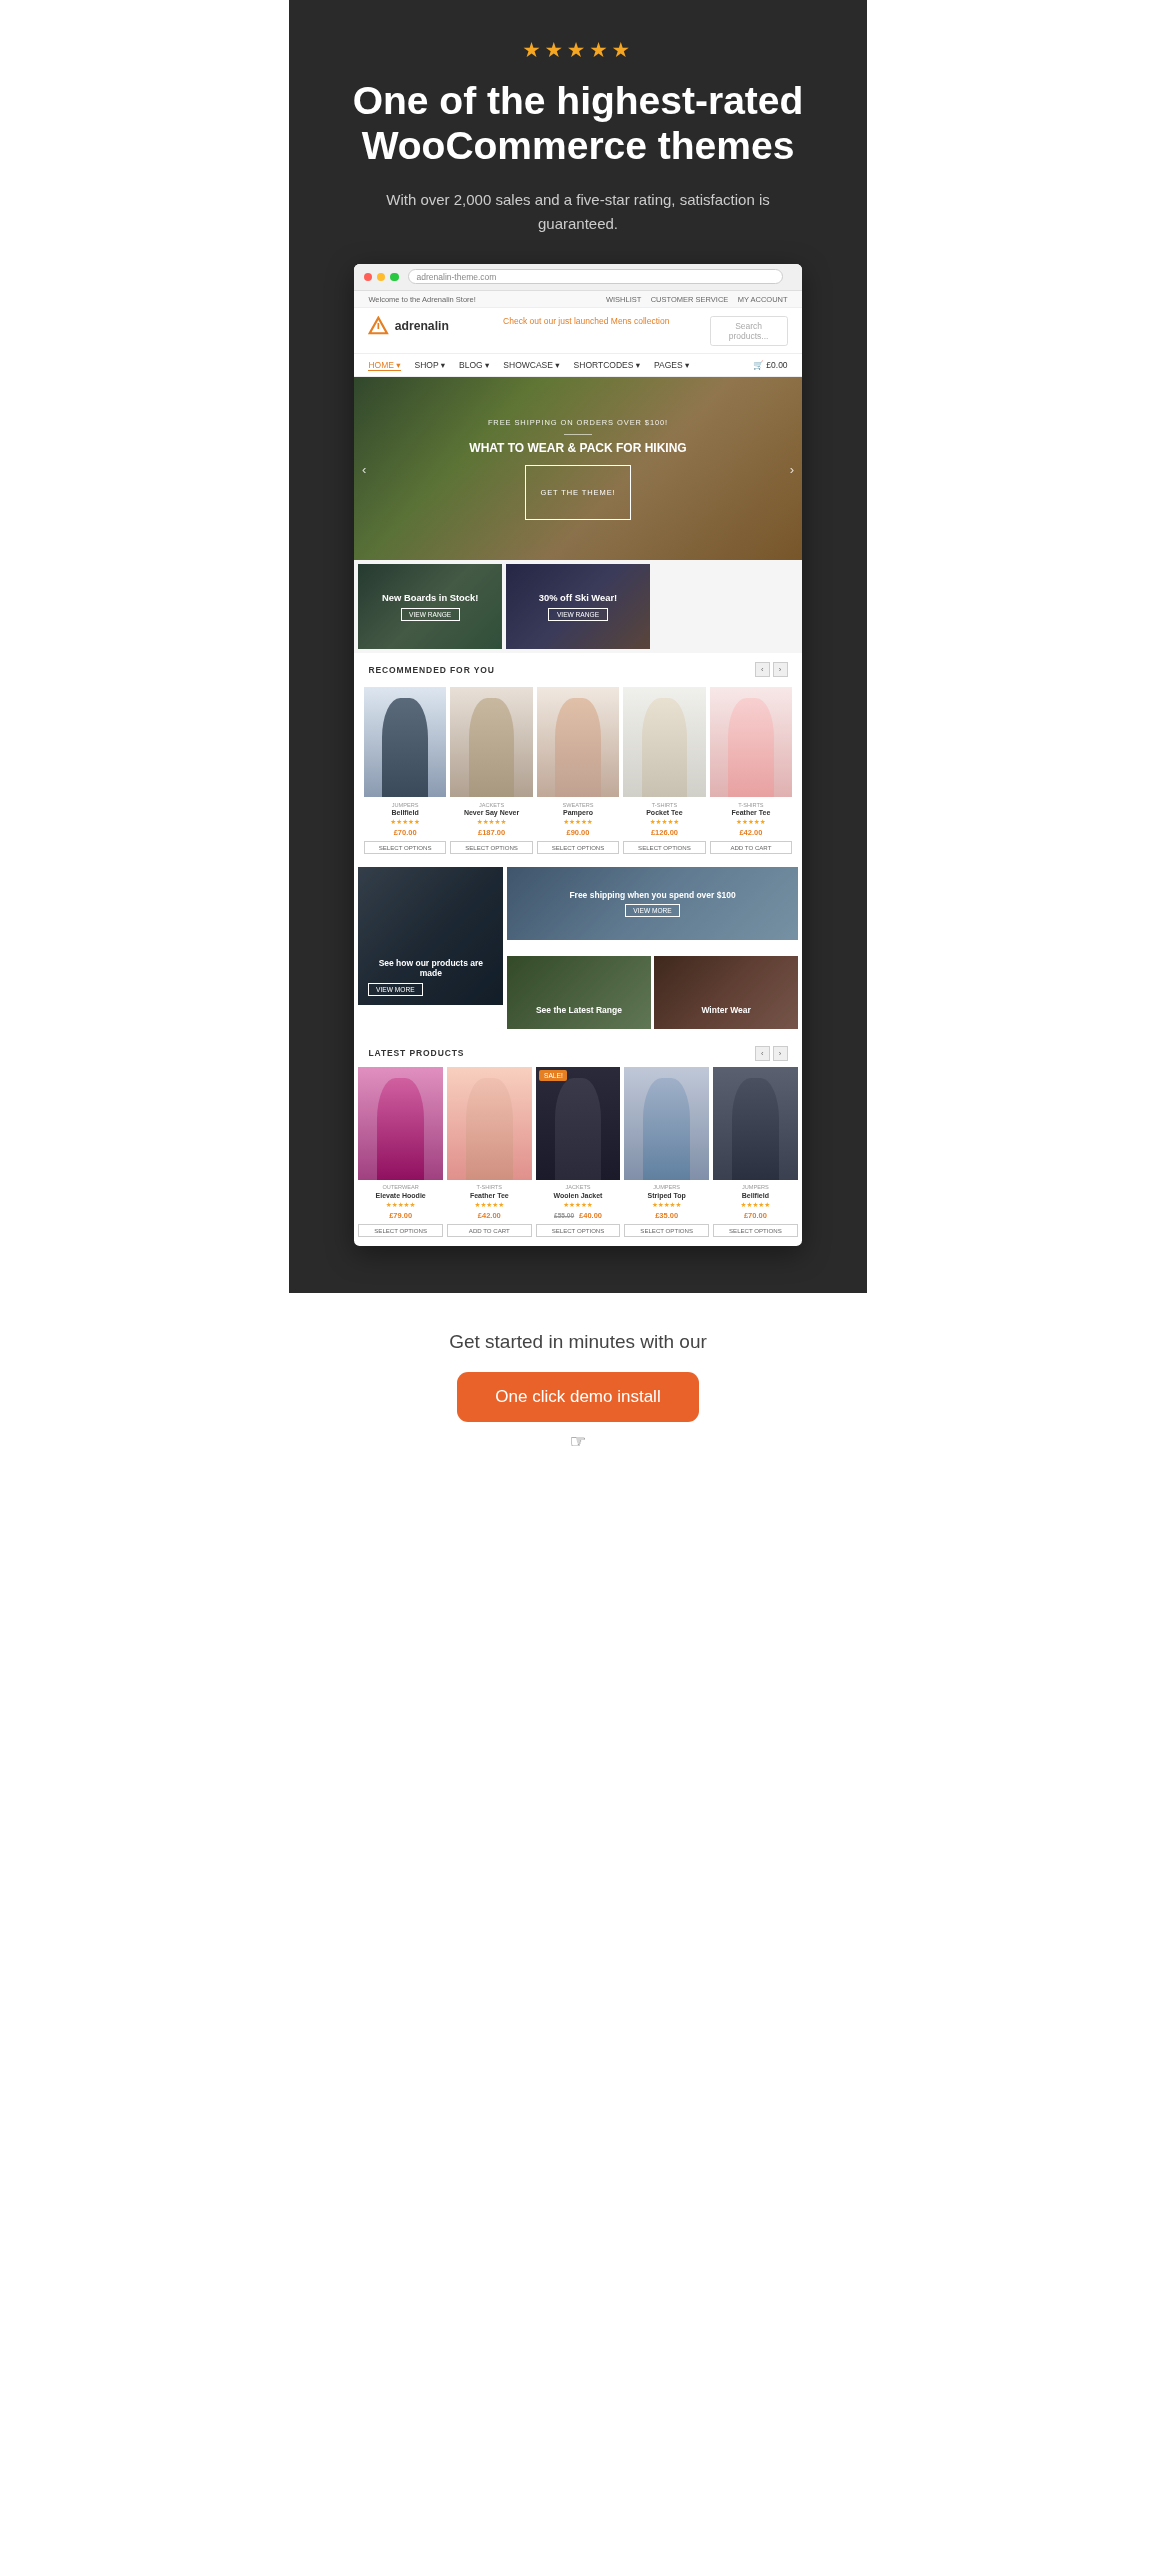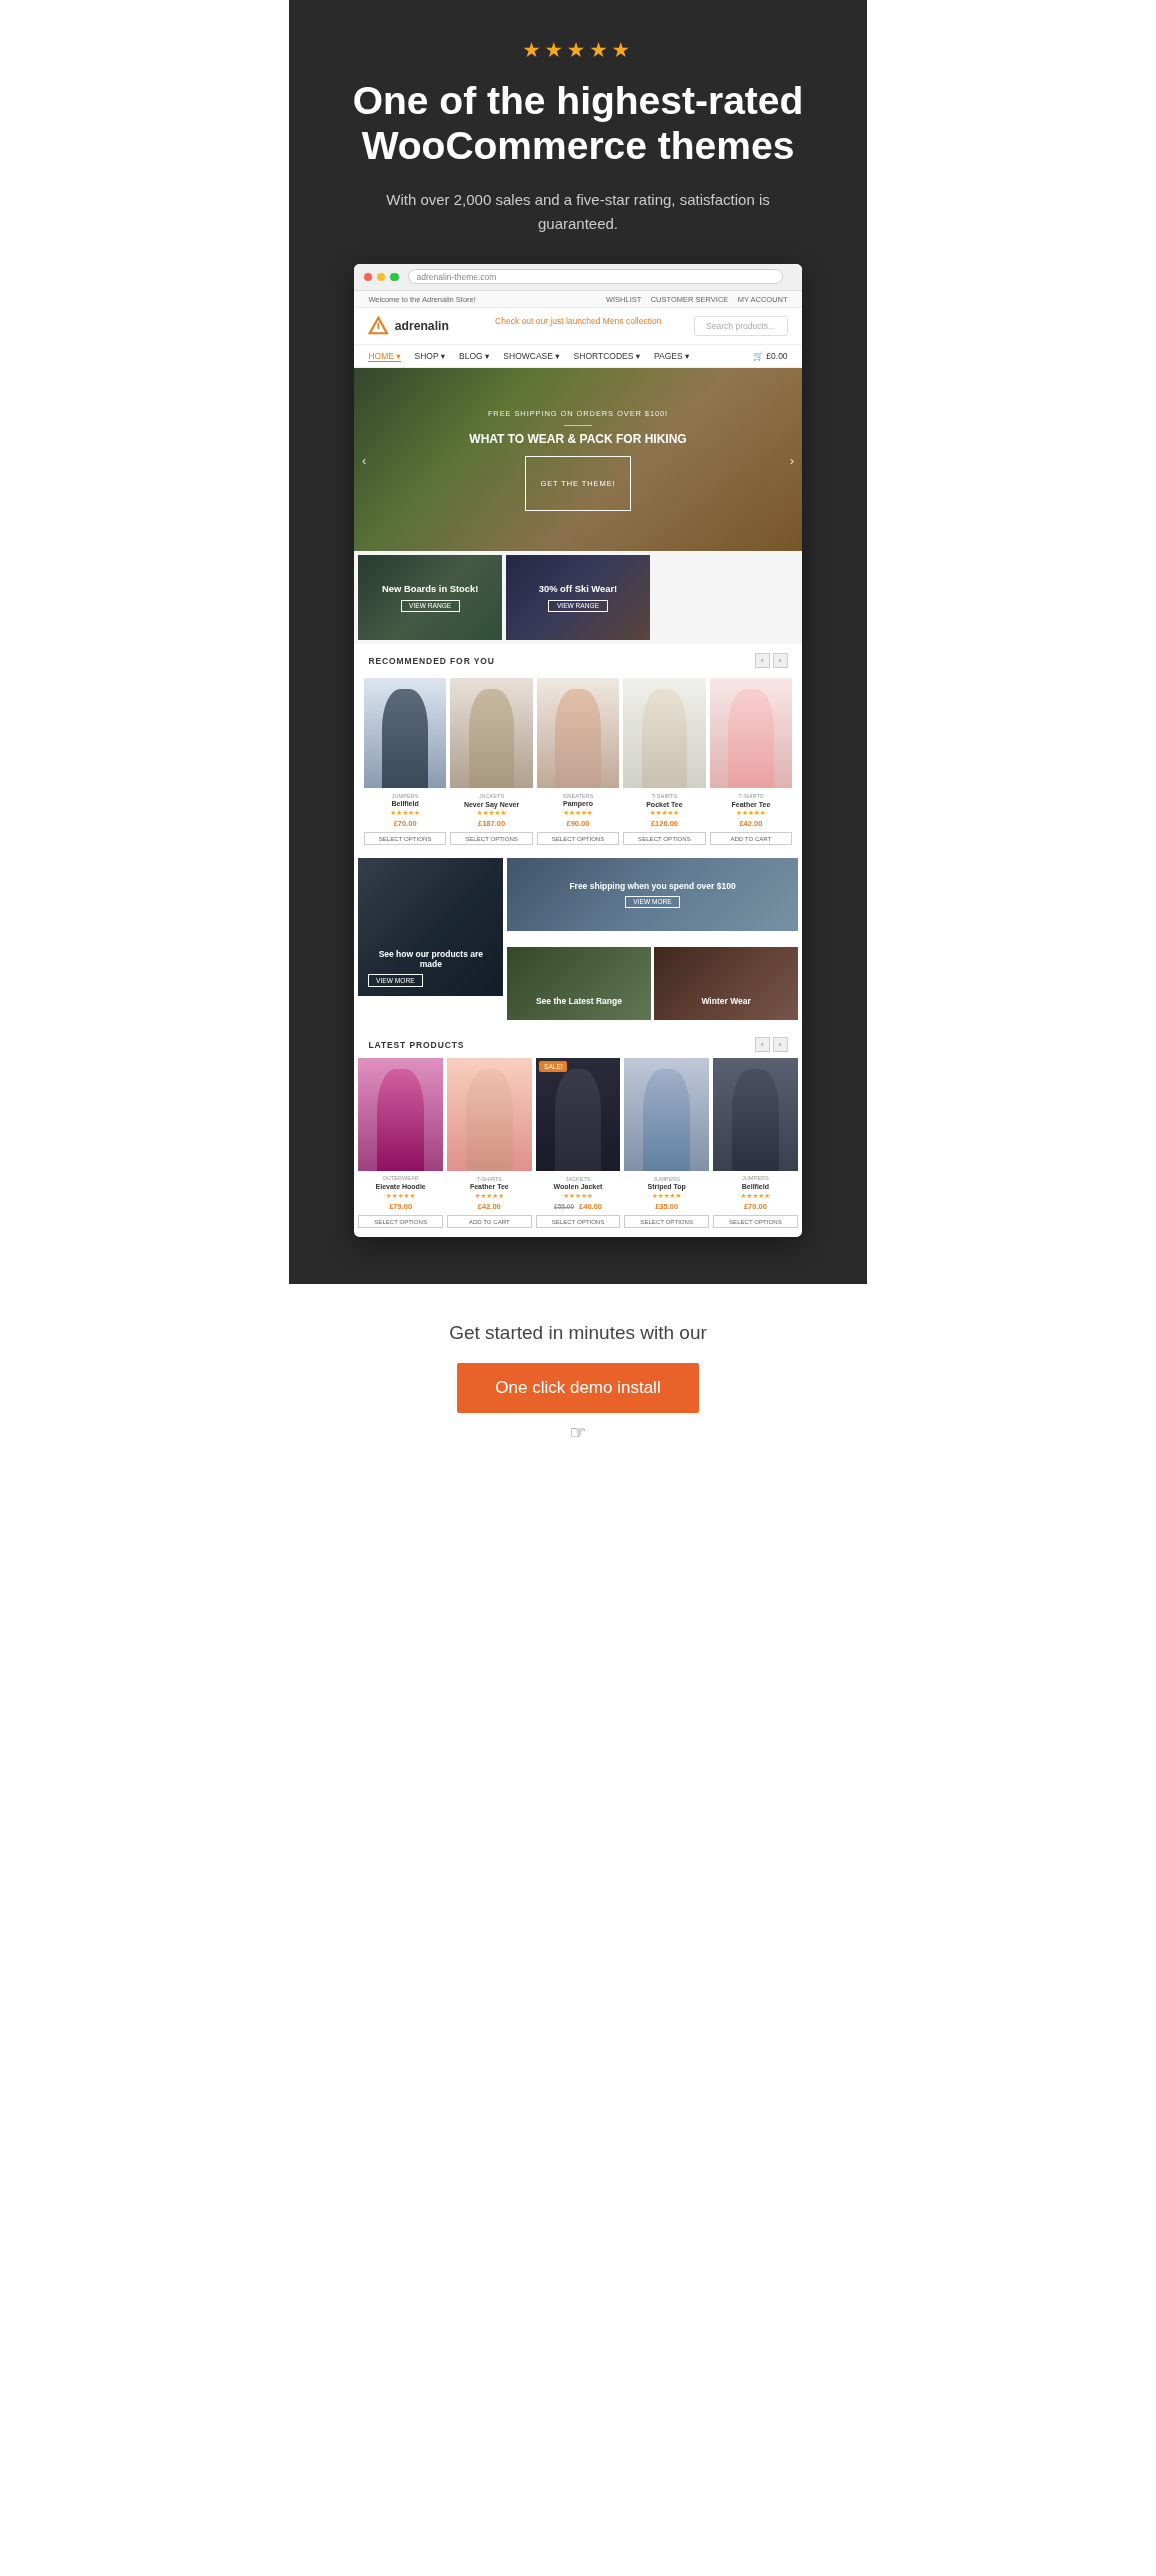--- a/index.html
+++ b/index.html
@@ -59,21 +59,21 @@
       justify-content: space-between;
       border-bottom: 0.9px solid #eee;
     }
     .logo { display: flex; align-items: center; gap: 5.6px; font-size: 13px; font-weight: bold; color: #333; }
     .logo-icon { width: 20.7px; height: 20.7px; }
     .logo-text { font-size: 12.2px; font-weight: 900; color: #333; text-transform: lowercase; }
     .header-tagline { font-size: 8.5px; color: #888; flex: 1; margin-left: 14px; }
     .header-tagline span { color: #e67e22; }
     .search-box {
       border: 0.9px solid #ddd; border-radius: 2.8px; padding: 3.8px 7.5px;
-      font-size: 8.5px; color: #aaa; width: 94px;
+      font-size: 8.5px; color: #aaa; width: 78px;
     }
 
     
     .site-nav {
       display: flex;
       align-items: center;
       padding: 5.6px 14px;
       border-bottom: 0.9px solid #eee;
       background: #fff;
       font-size: 8.5px;
@@ -213,21 +213,21 @@
       text-align: center;
       padding: 38px 56px 47px;
     }
     .cta-text { font-size: 19px; color: #444; margin-bottom: 19px; }
     .cta-btn {
       background: #e8622a;
       color: #fff;
       border: none;
       padding: 15px 38px;
       font-size: 17px;
-      border-radius: 2px;
+      border-radius: 11px;
       cursor: pointer;
       display: inline-block;
     }
     .cta-cursor {
       display: block; margin: 7.5px auto 0; font-size: 19px; color: #666;
     }
 
     
     .person-figure {
       width: 100%; height: 100%;

